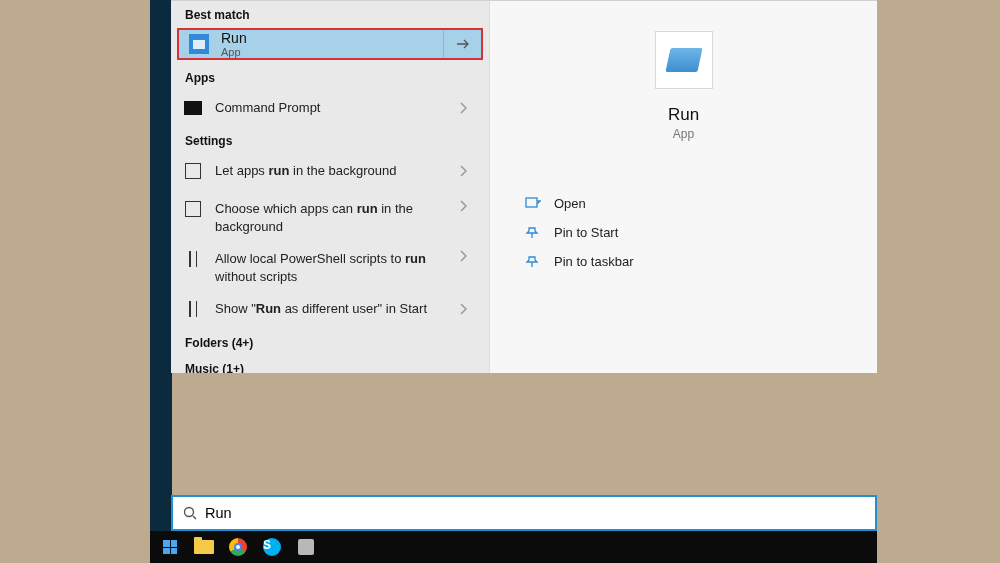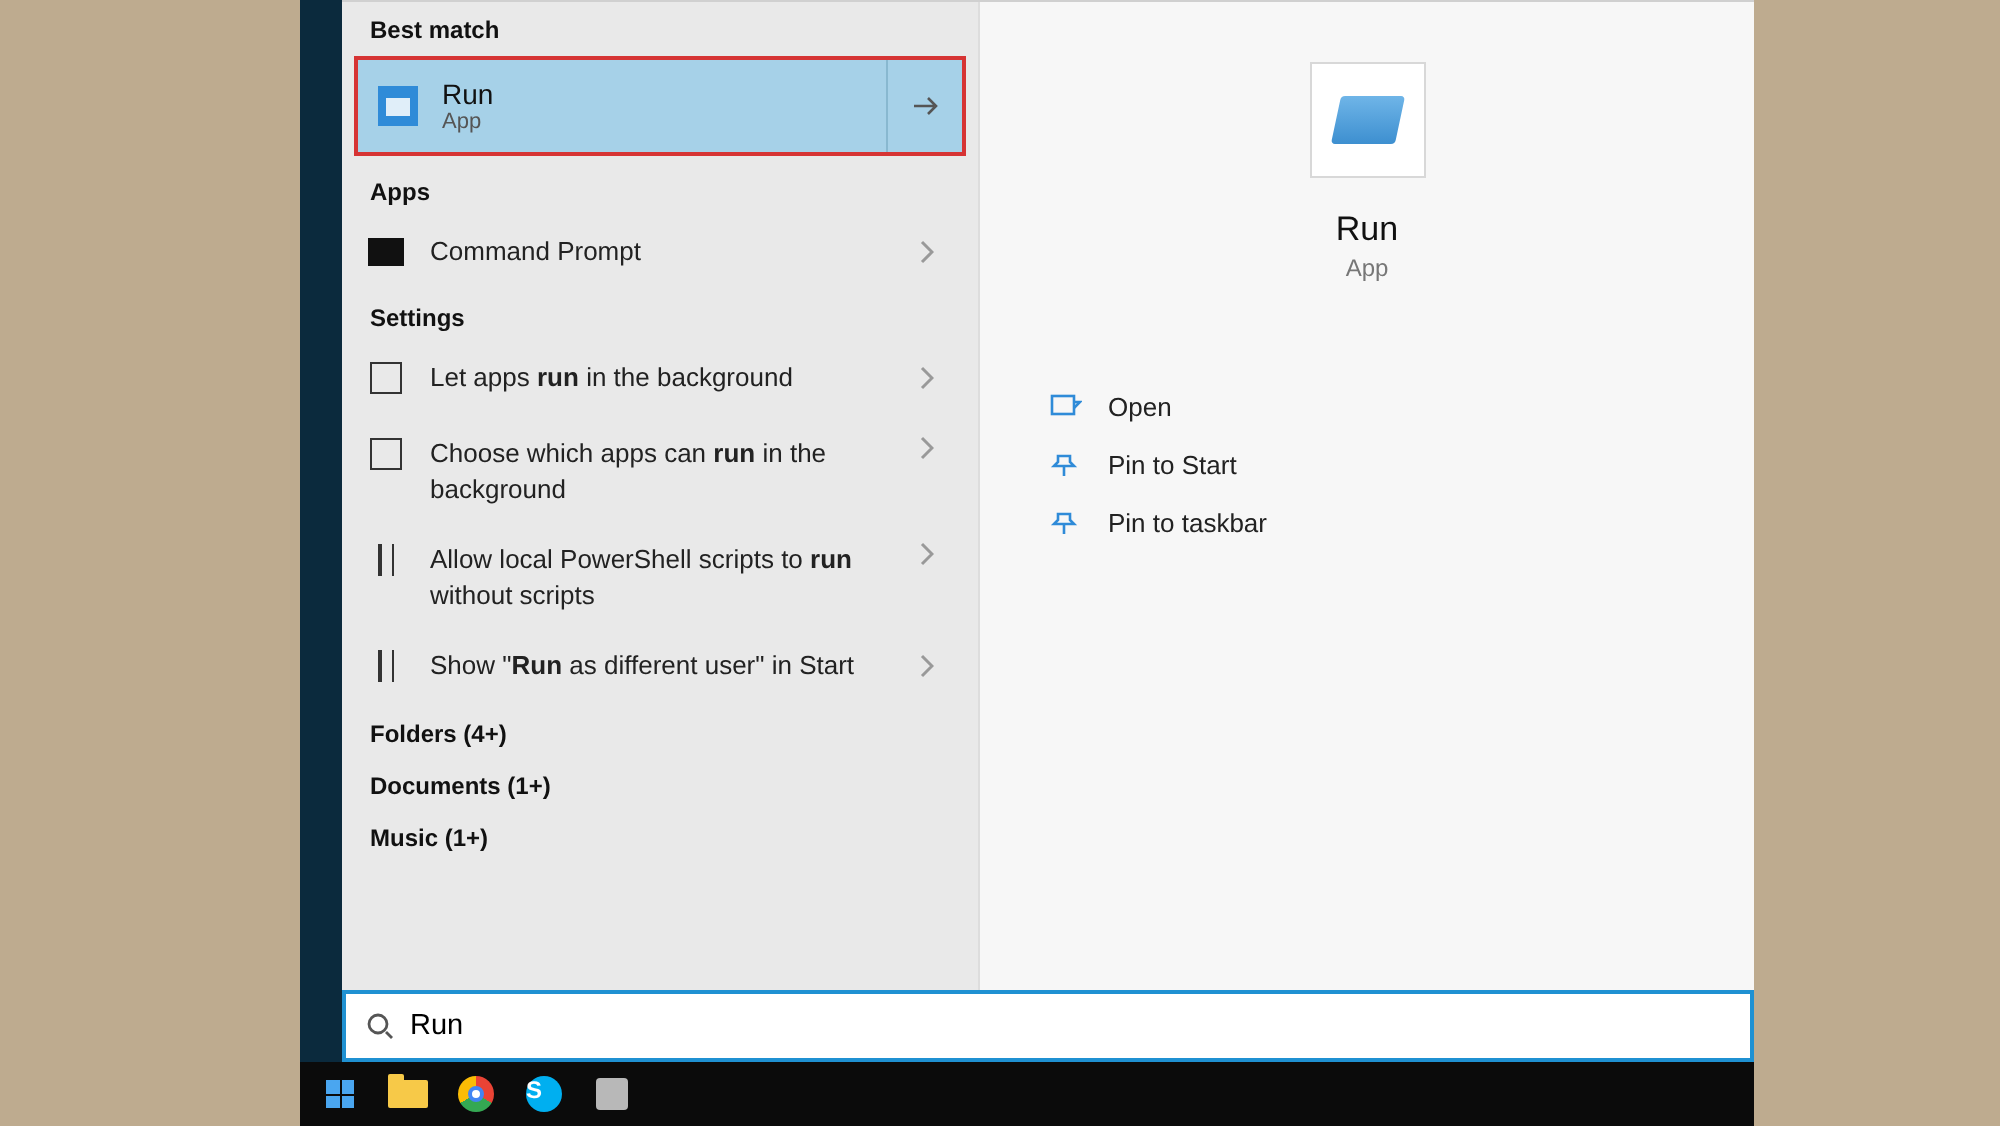--- a/index.html
+++ b/index.html
@@ -17,21 +17,21 @@
     top: 0;
     width: 22px;
     height: 563px;
     background: #0b2a3d;
   }
   .start-menu {
     position: absolute;
     left: 171px;
     top: 0;
     width: 706px;
-    height: 495px;
+    height: 373px;
     background: #e6e6e6;
     display: flex;
     border-top: 1px solid #d0d0d0;
   }
   .left-panel {
     width: 318px;
     background: #e9e9e9;
     display: flex;
     flex-direction: column;
     overflow: hidden;
@@ -313,21 +313,20 @@
         <span>Show "</span><b>Run</b><span> as different user" in Start</span>
       </div>
       <div class="ri-arrow">
         <svg width="8" height="12" viewBox="0 0 8 12">
             <path d="M2 1l5 5-5 5" stroke="#999" stroke-width="1.5" fill="none"></path>
           </svg>
       </div>
     </div>
 
     <div class="category-line">Folders (4+)</div>
-    <div class="category-line">Documents (1+)</div>
     <div class="category-line">Music (1+)</div>
   </div>
 
   <div class="right-panel">
     <div class="preview-icon-box">
       <div class="preview-run-icon"></div>
     </div>
     <div class="preview-title">Run</div>
     <div class="preview-sub">App</div>
 

